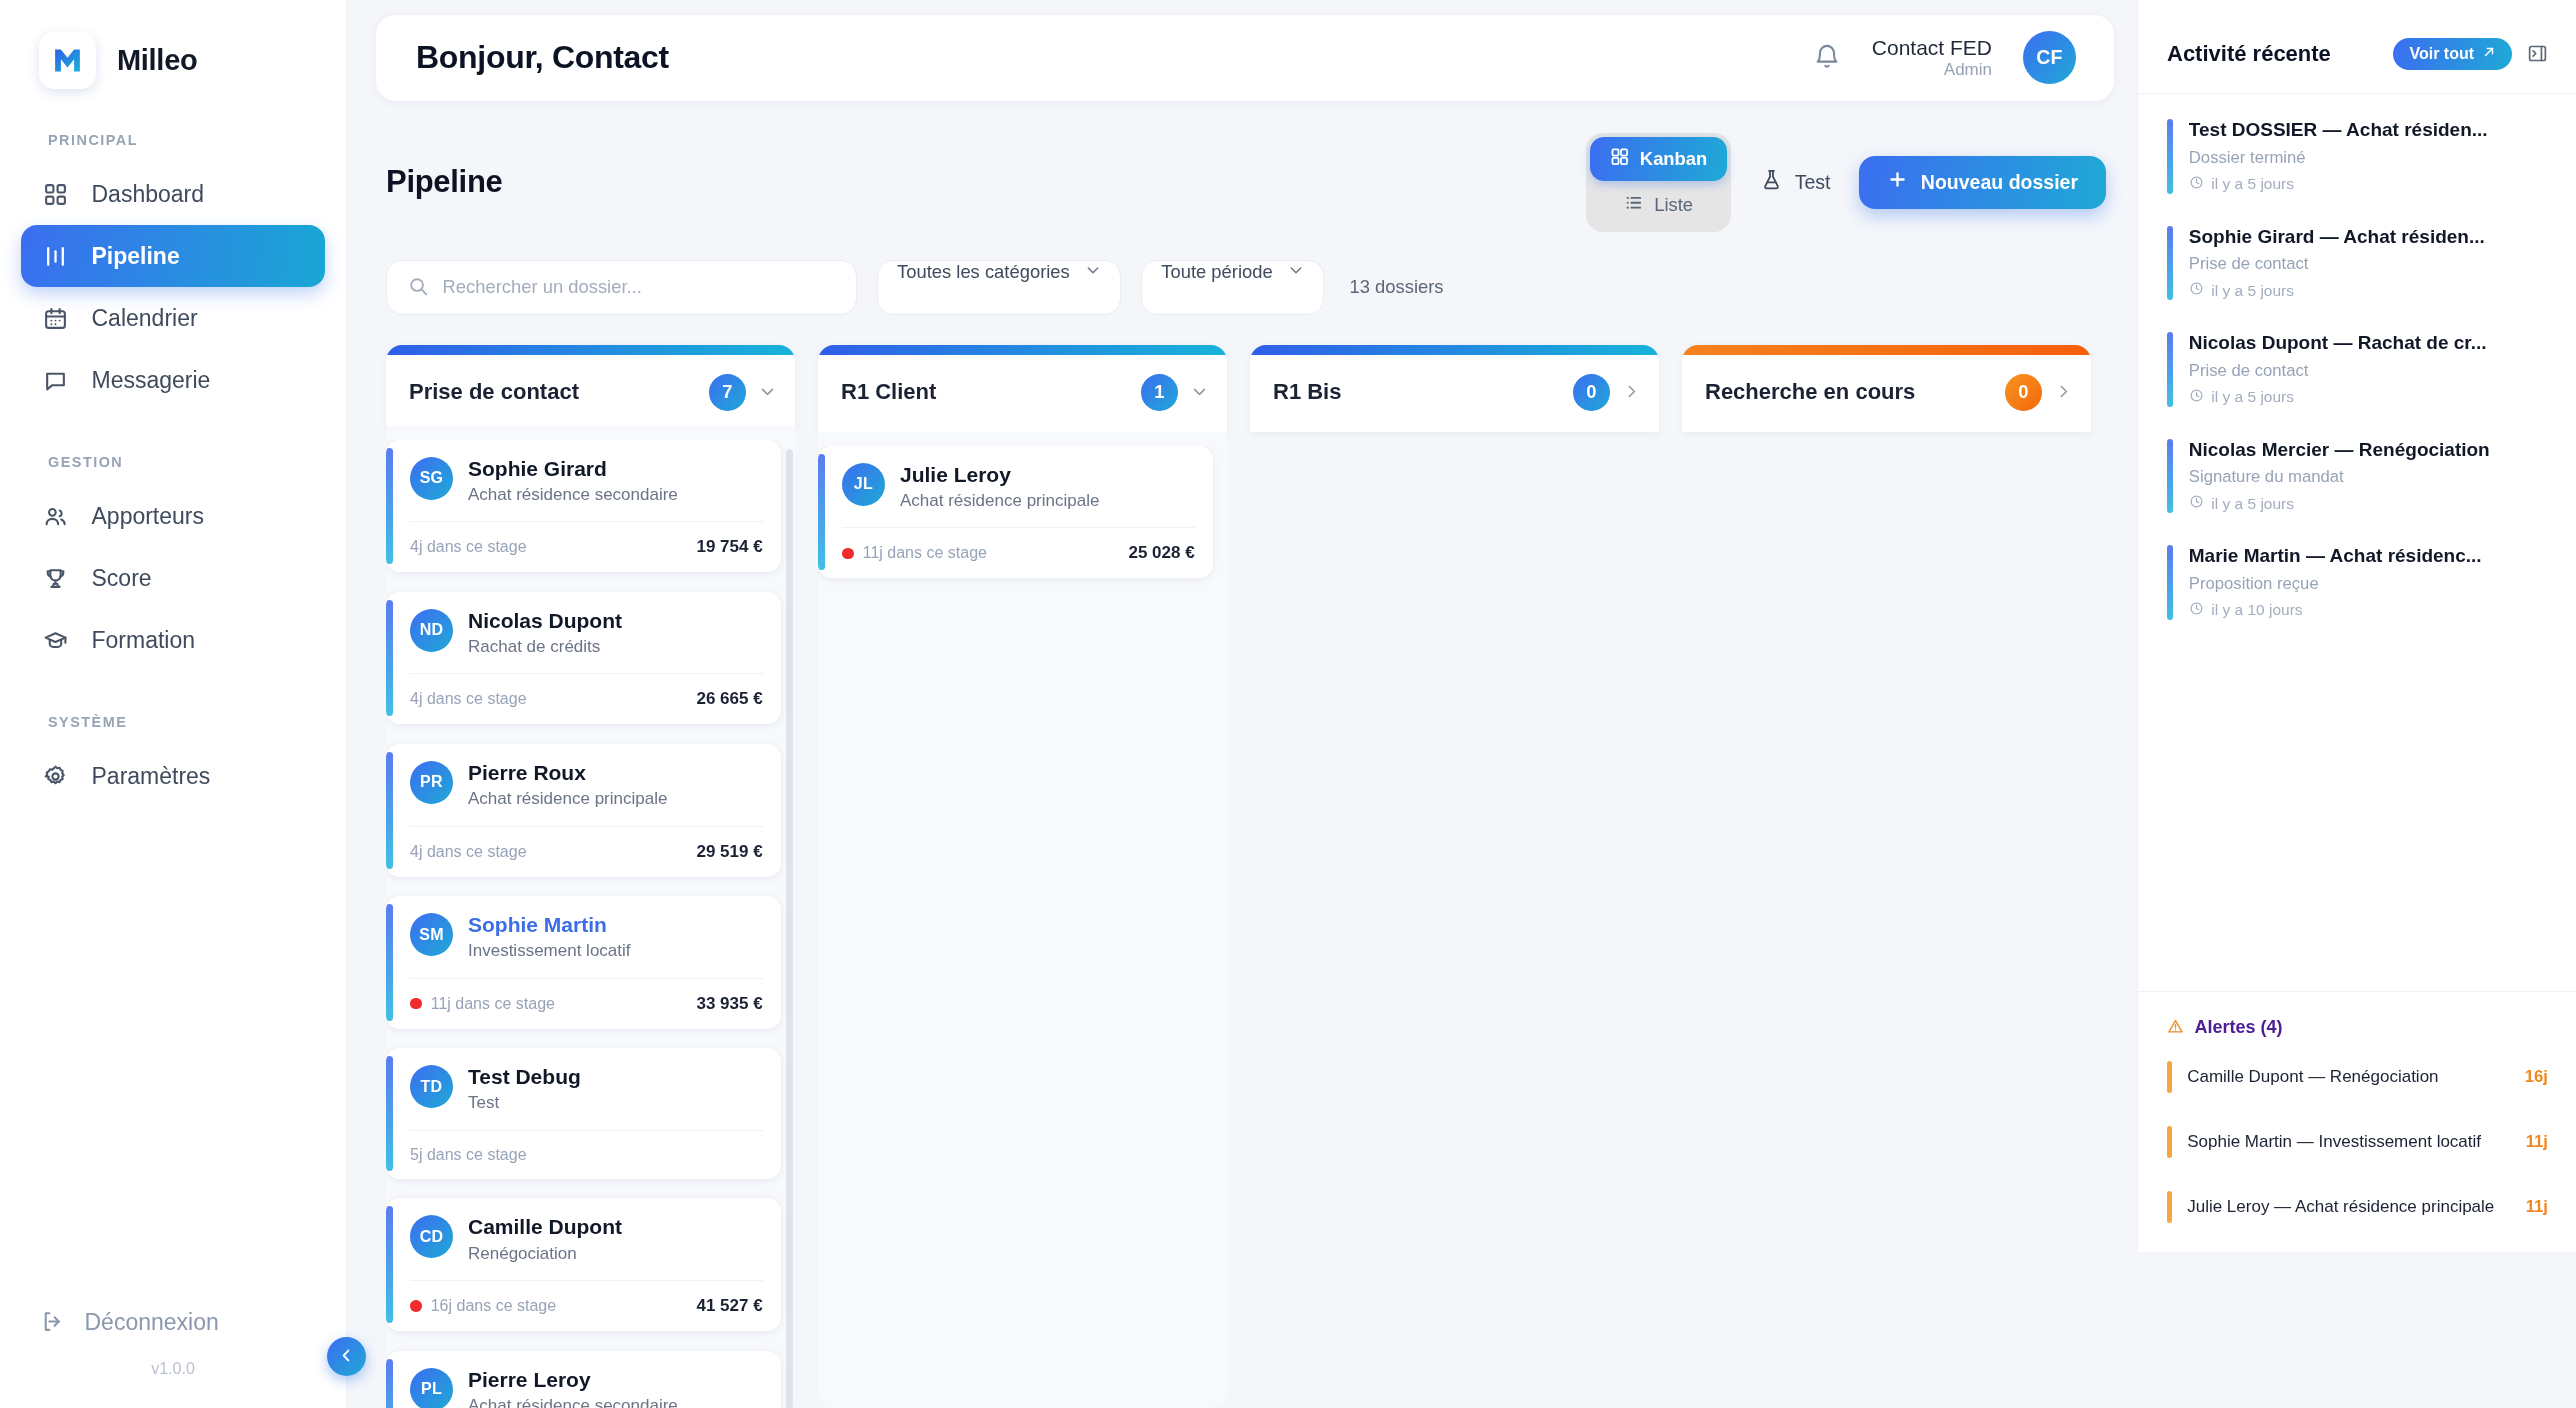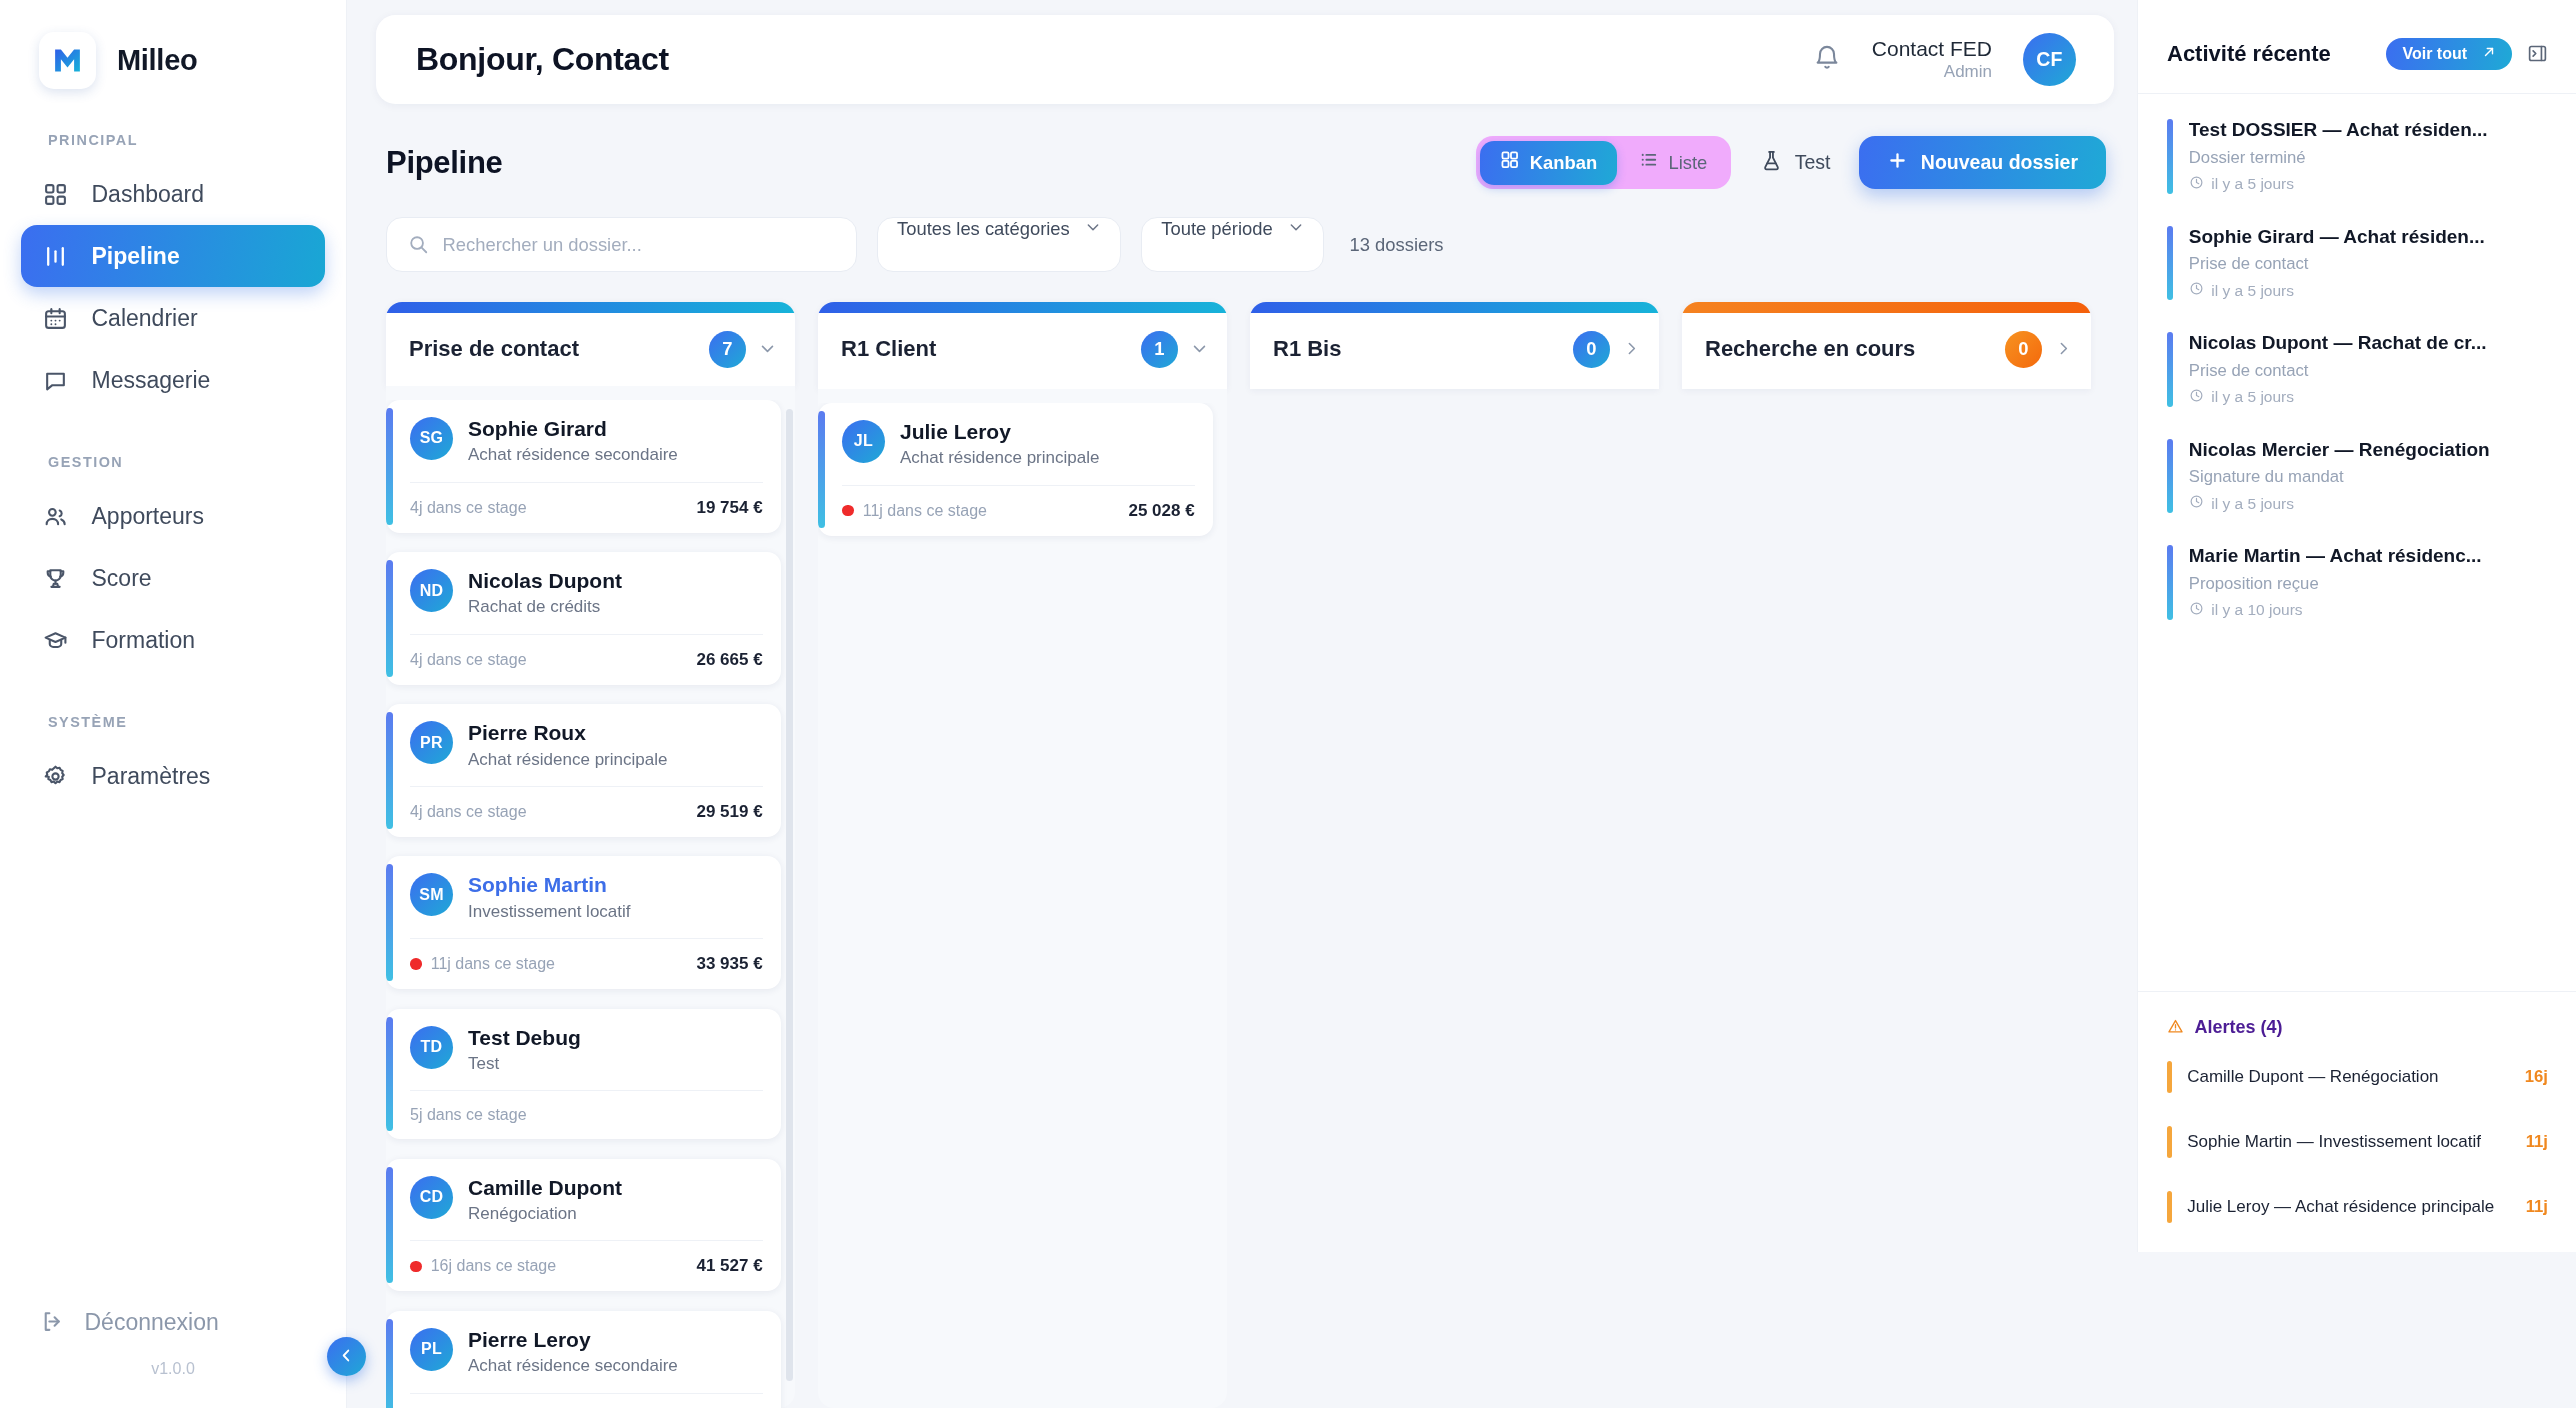--- a/index.html
+++ b/index.html
@@ -76,21 +76,21 @@
     display: flex; align-items: center; justify-content: center; letter-spacing: 0.3px;
   }
 
   .page-head {
     display: flex; align-items: center; justify-content: space-between;
     padding: 32px 31px 0 39px;
   }
   .page-title { font-size: 31px; font-weight: 700; color: #0d1324; letter-spacing: -0.3px; }
   .head-actions { display: flex; align-items: center; gap: 23px; }
   .seg {
-    display: flex; align-items: center; background: #f0abfc; border-radius: 17px; padding: 4.6px; gap: 2.3px;
+    display: flex; align-items: center; background: #e5e5e5; border-radius: 17px; padding: 4.6px; gap: 2.3px; flex-direction: column;
   }
   .seg-btn {
     display: flex; align-items: center; gap: 10.4px; height: 44px;
     padding: 0 19.5px; border-radius: 14px; font-size: 18.4px; color: #5b6678; cursor: pointer;
   }
   .seg-btn.active {
     background: linear-gradient(100deg, #3b6ef0, #1fa9d6); color: #ffffff; font-weight: 600;
     box-shadow: 0 3.5px 9.2px rgba(45,110,230,.30);
   }
   .seg-btn.active svg { stroke: #ffffff; }
@@ -178,21 +178,21 @@
     width: 439px; flex: 0 0 439px; height: 1252px; background: #ffffff;
     border-left: 1.7px solid #eef1f6; display: flex; flex-direction: column;
   }
   .rp-head {
     display: flex; align-items: center; justify-content: space-between;
     padding: 38px 28px 23px 29px; border-bottom: 1.7px solid #eef1f6;
   }
   .rp-title { font-size: 22px; font-weight: 700; color: #0d1324; }
   .rp-head-right { display: flex; align-items: center; gap: 15px; }
   .see-all {
-    display: flex; align-items: center; gap: 15px; height: 32px; padding: 0 16px;
+    display: flex; align-items: center; gap: 8px; height: 32px; padding: 0 16px;
     border-radius: 16px; background: linear-gradient(100deg, #3b6ef0, #1fa9d6);
     color: #ffffff; font-size: 16px; font-weight: 600; cursor: pointer;
   }
   .rp-list { padding: 25px 28px 0 29px; flex: 1 1 auto; overflow: hidden; }
   .act-item { display: flex; gap: 16px; margin-bottom: 32px; }
   .act-bar { width: 5.8px; flex: 0 0 5.8px; border-radius: 2.9px; background: linear-gradient(180deg, #5b7bf0, #3fc0e3); }
   .act-title { font-size: 19px; font-weight: 700; color: #111827; line-height: 1.2; white-space: nowrap; overflow: hidden; text-align: right; }
   .act-sub { font-size: 16.7px; color: #97a3b6; margin-top: 5.8px; }
   .act-time { display: flex; align-items: center; gap: 7.5px; font-size: 15.5px; color: #a3adbe; margin-top: 7px; }
 

